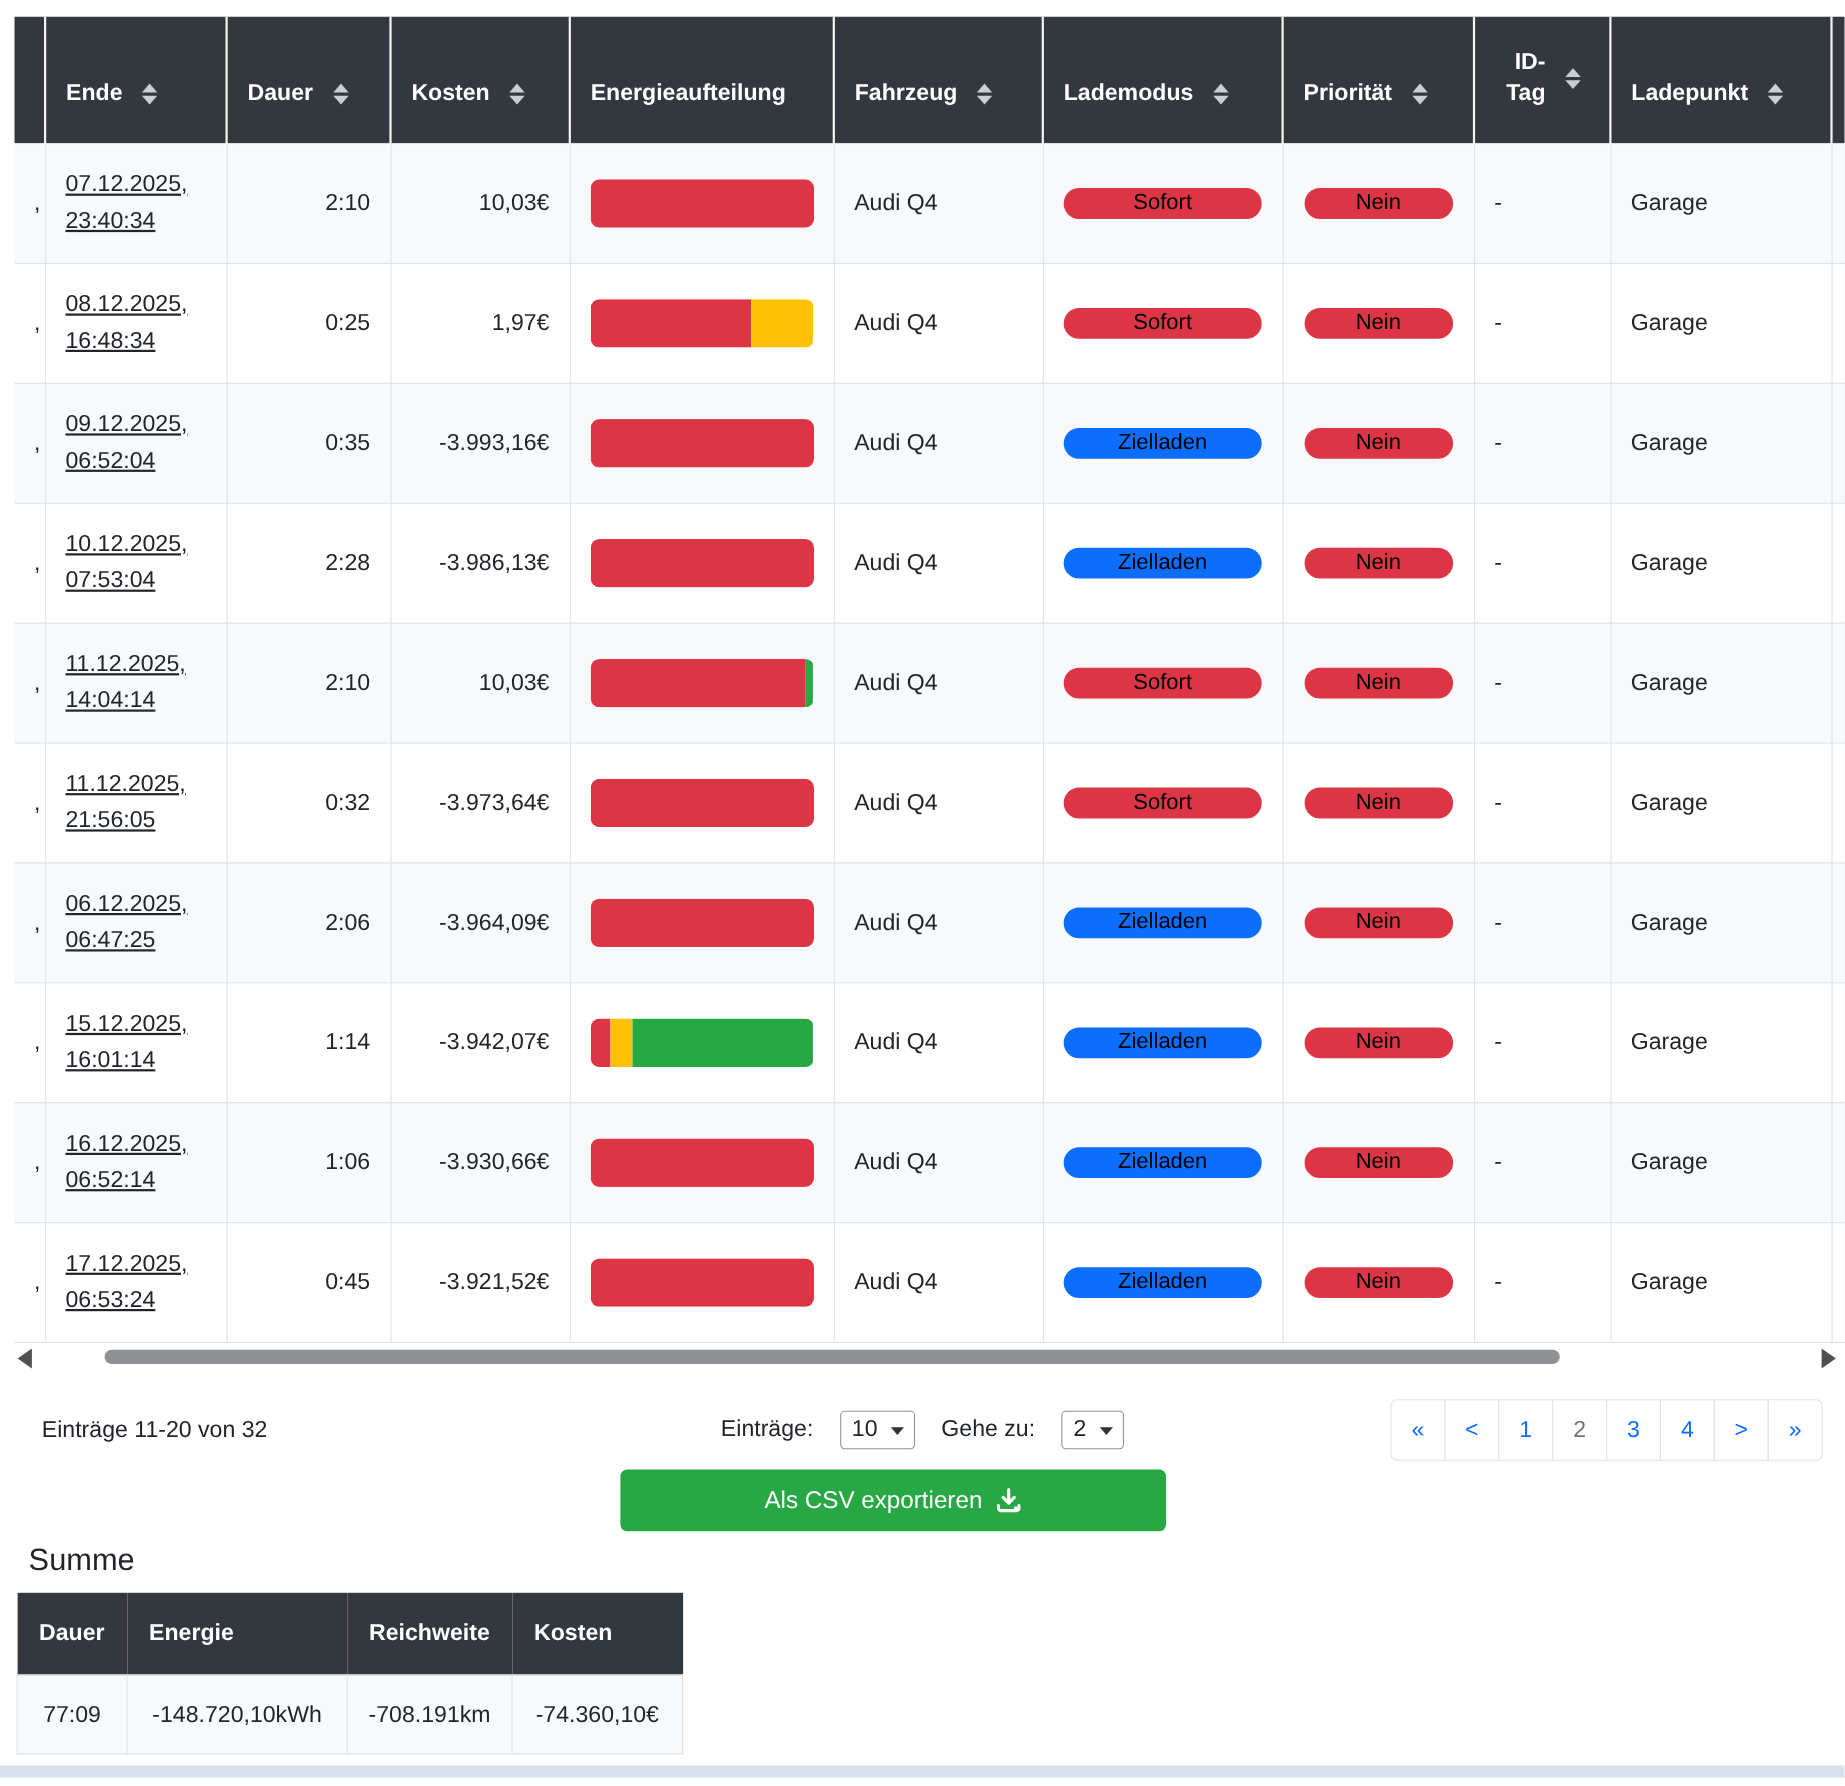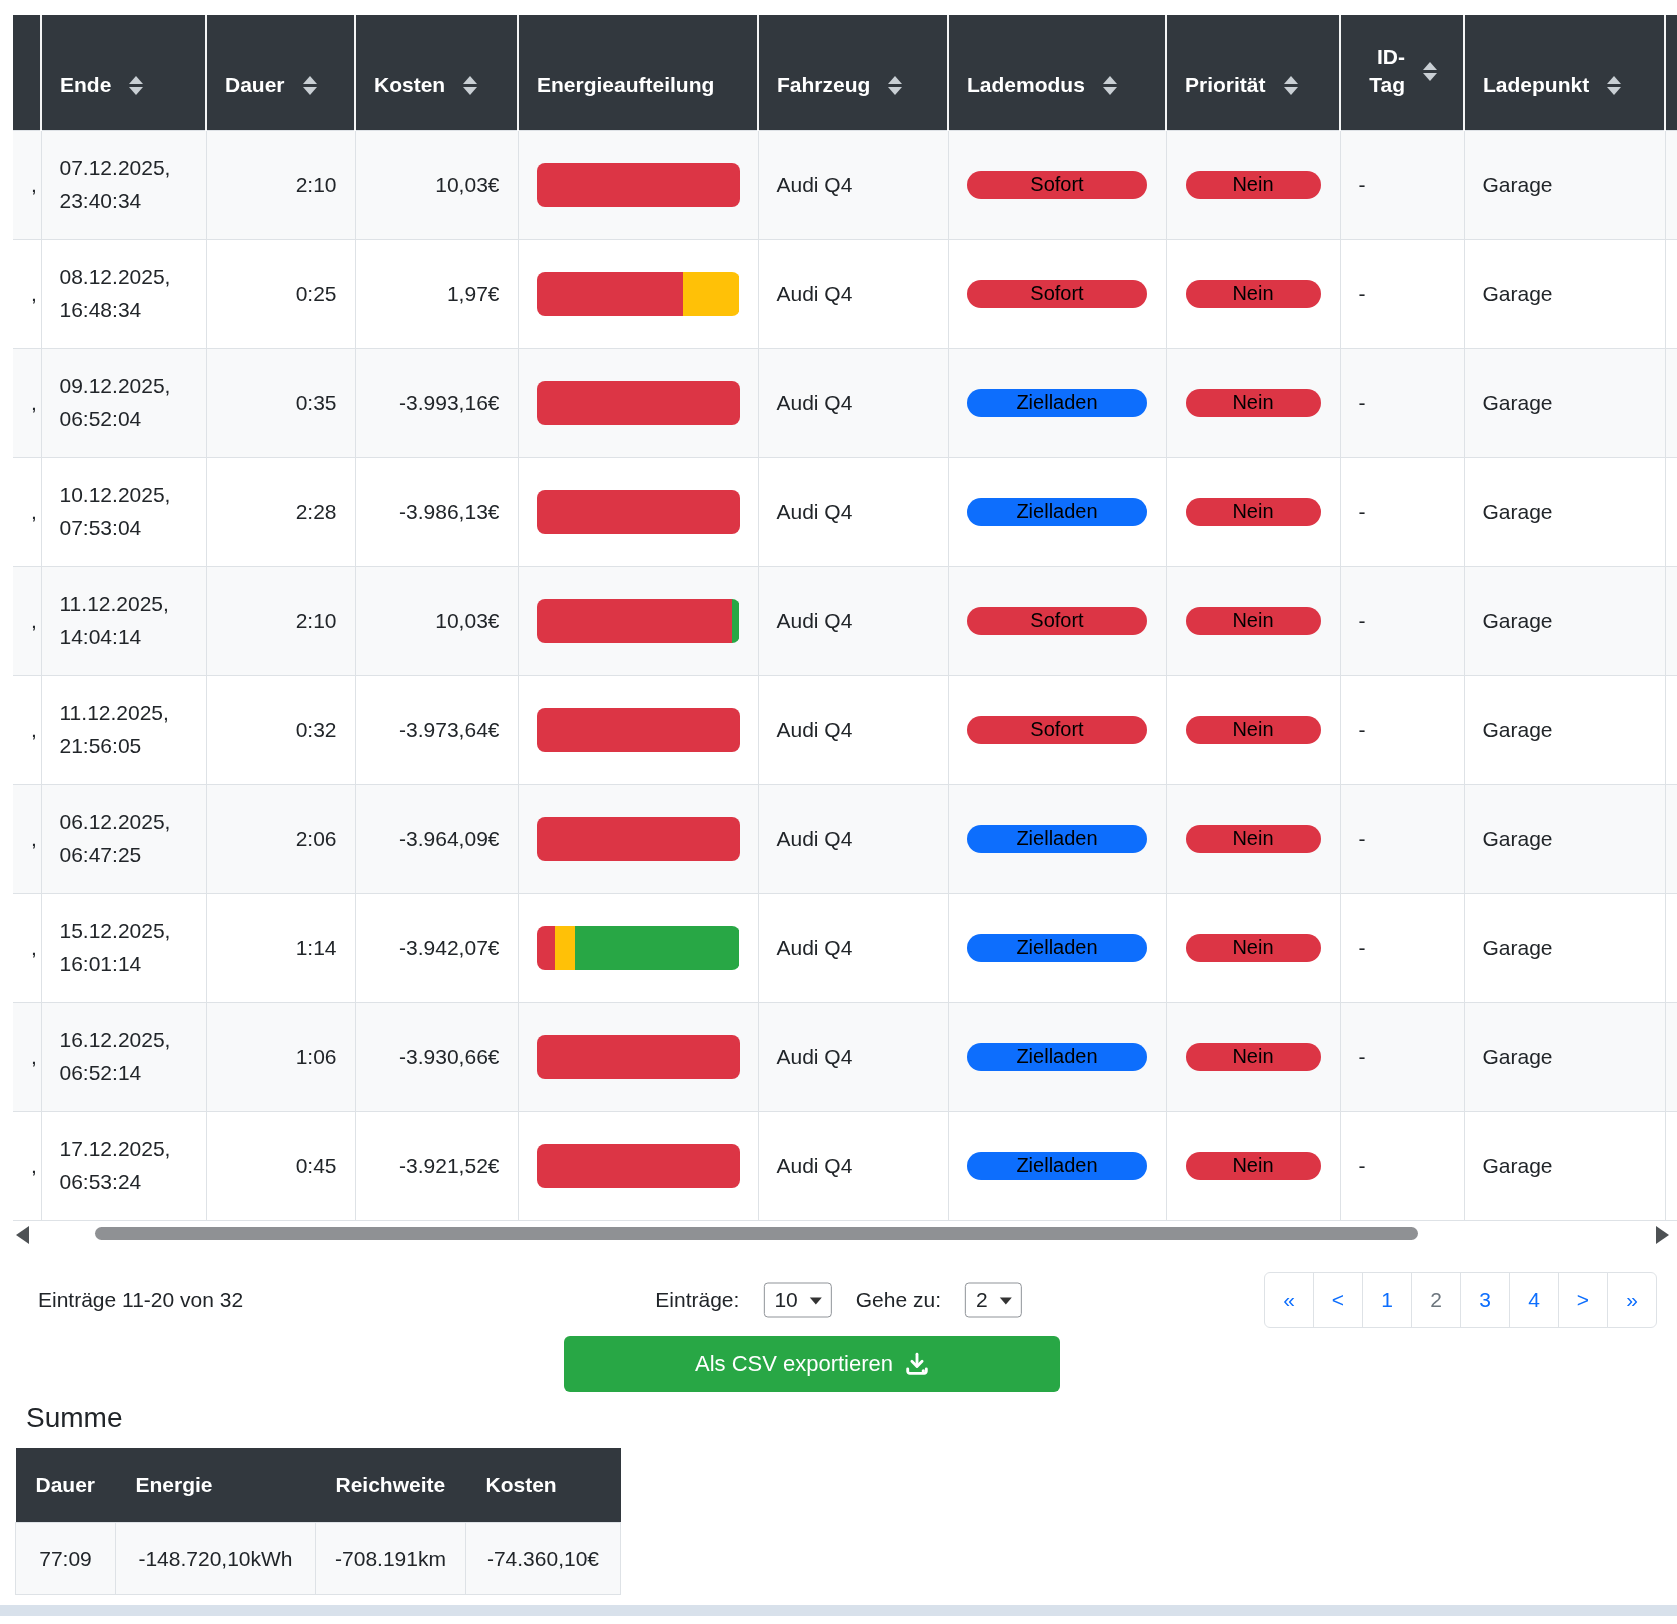--- a/index.html
+++ b/index.html
@@ -21,21 +21,21 @@
   .sort i { display:block; width:0; height:0; border-left:7px solid transparent; border-right:7px solid transparent; }
   .sort .up   { border-bottom:8px solid #c9cfd4; }
   .sort .down { border-top:8px solid #c9cfd4; }
 
   table.sessions tbody td {
     height:109px; font-size:21px; vertical-align:middle;
     border:1px solid #dee2e6; border-left:none; padding:0 18px; background:#fff; }
   table.sessions tbody td + td { border-left:1px solid #dee2e6; }
   table.sessions tbody tr.striped td { background:#f8f9fa; }
   td.c-start { padding:0 0 0 6px; }
-  td.c-ende  { line-height:1.55; }
+  td.c-ende  { line-height:1.55;text-decoration:underline; }
   td.c-dauer, td.c-kosten { text-align:right; }
   td.c-extra { border-right:none; }
 
   .energy-bar { width:203px; height:44px; border-radius:8px; overflow:hidden; display:flex; }
   .energy-bar .seg { height:100%; }
 
   .badge { display:flex; align-items:center; justify-content:center; margin:0 auto;
     height:28px; border-radius:23px; color:#000000; font-size:20px; }
   .badge.wide  { width:180px; }
   .badge.small { width:135px; }

